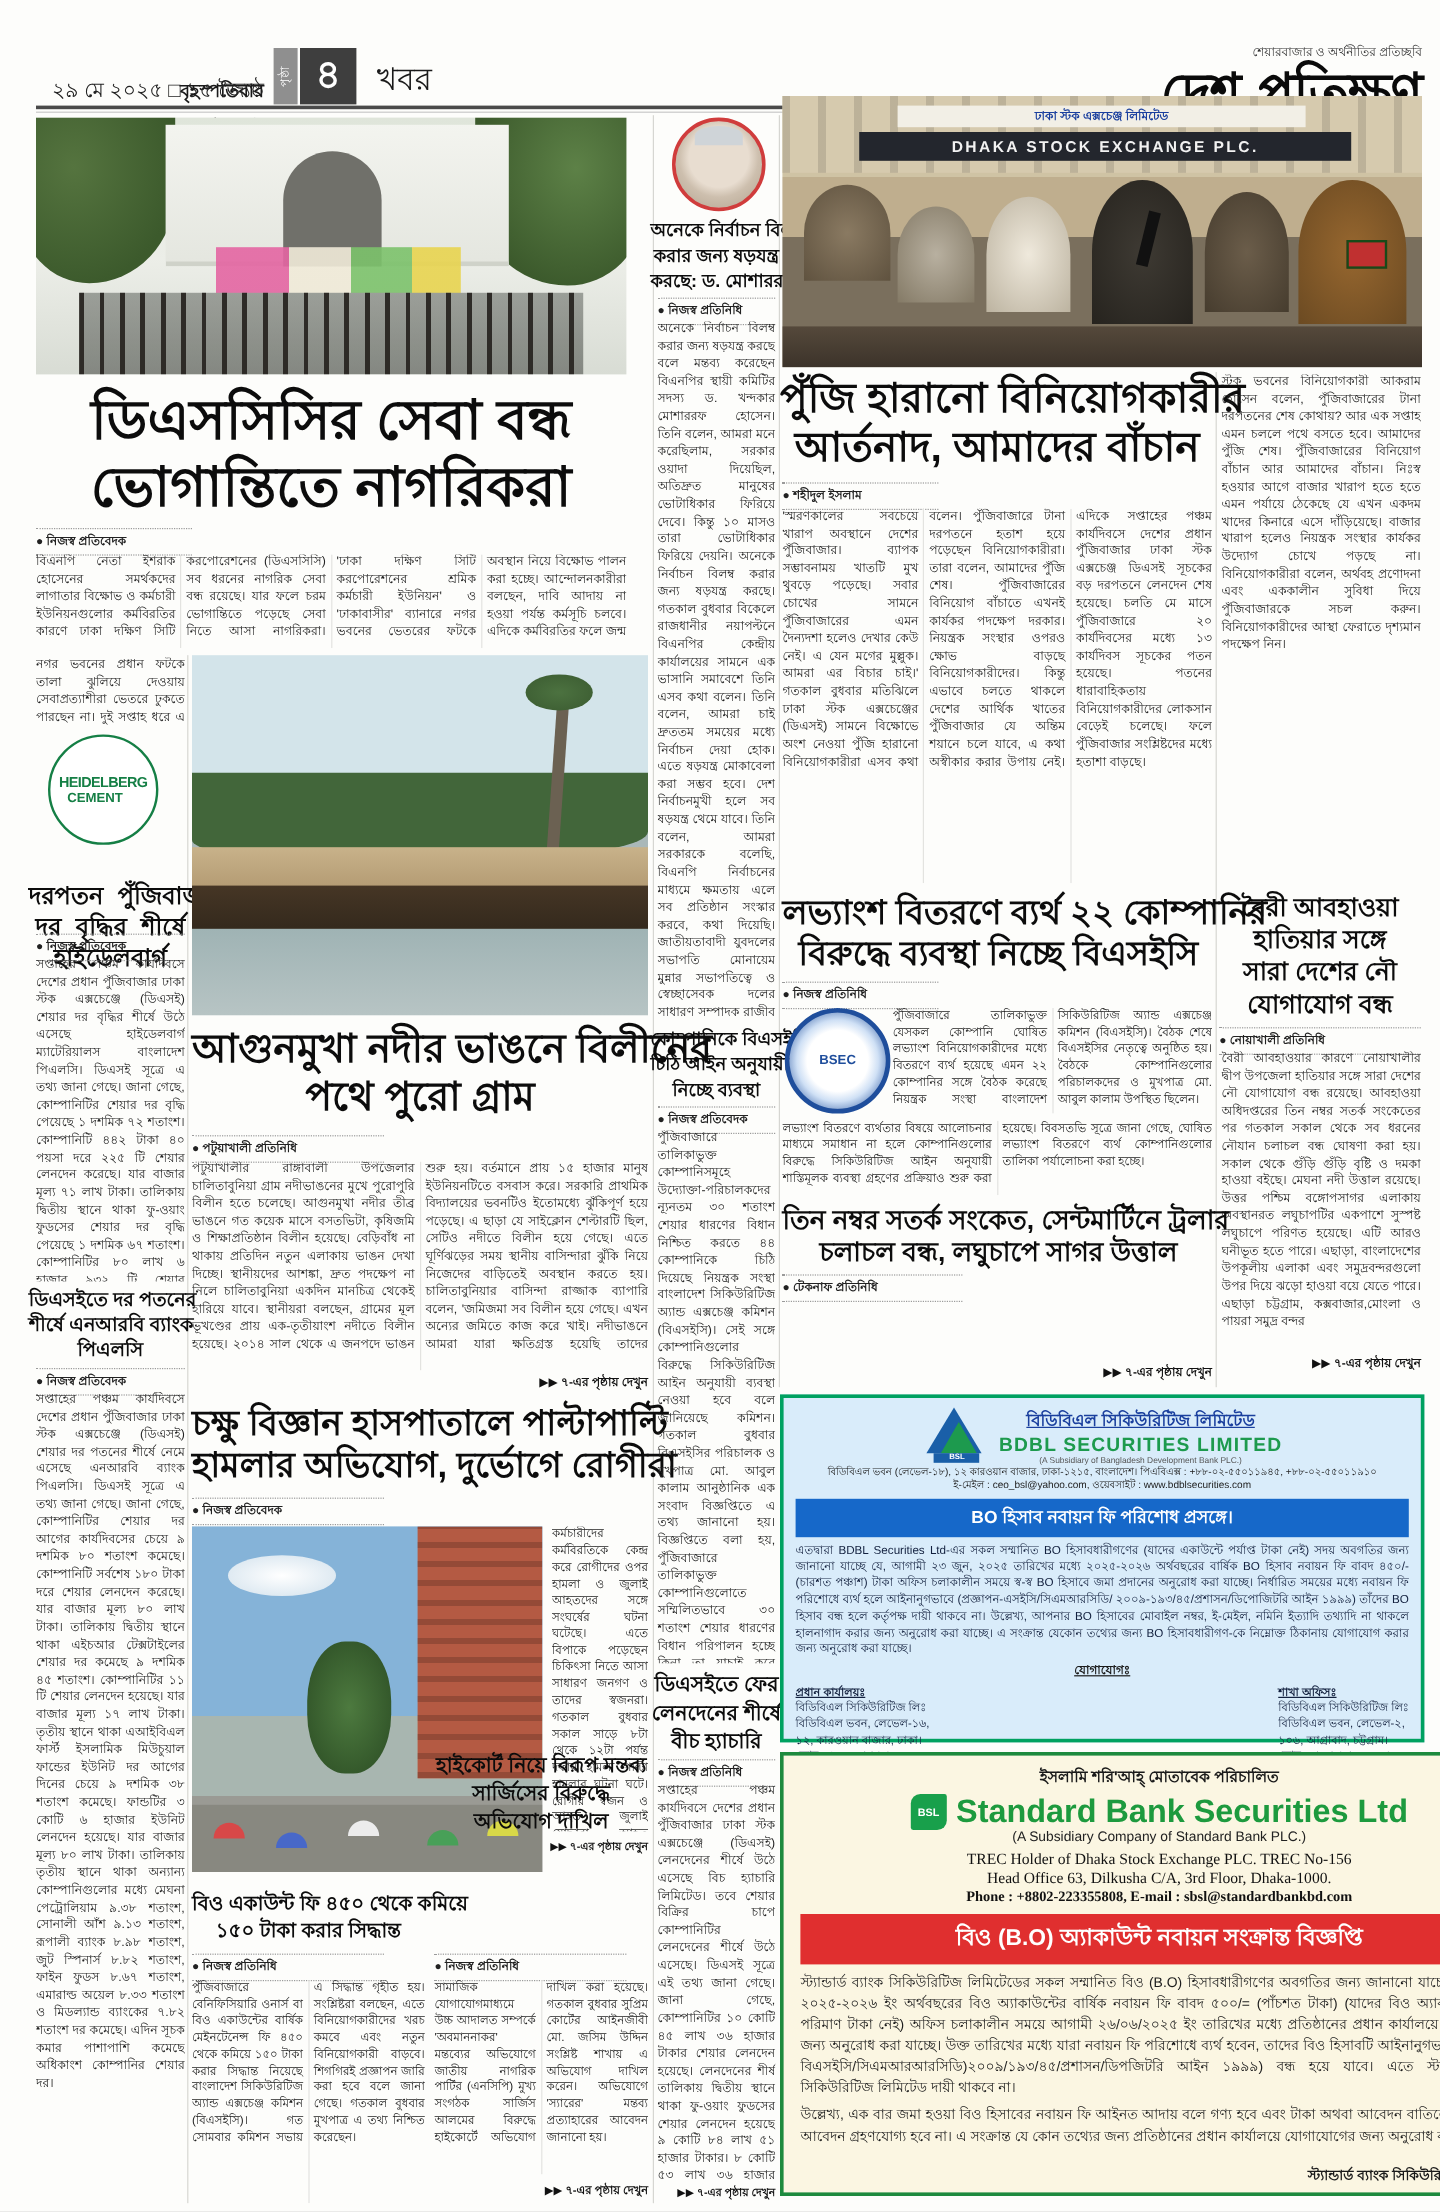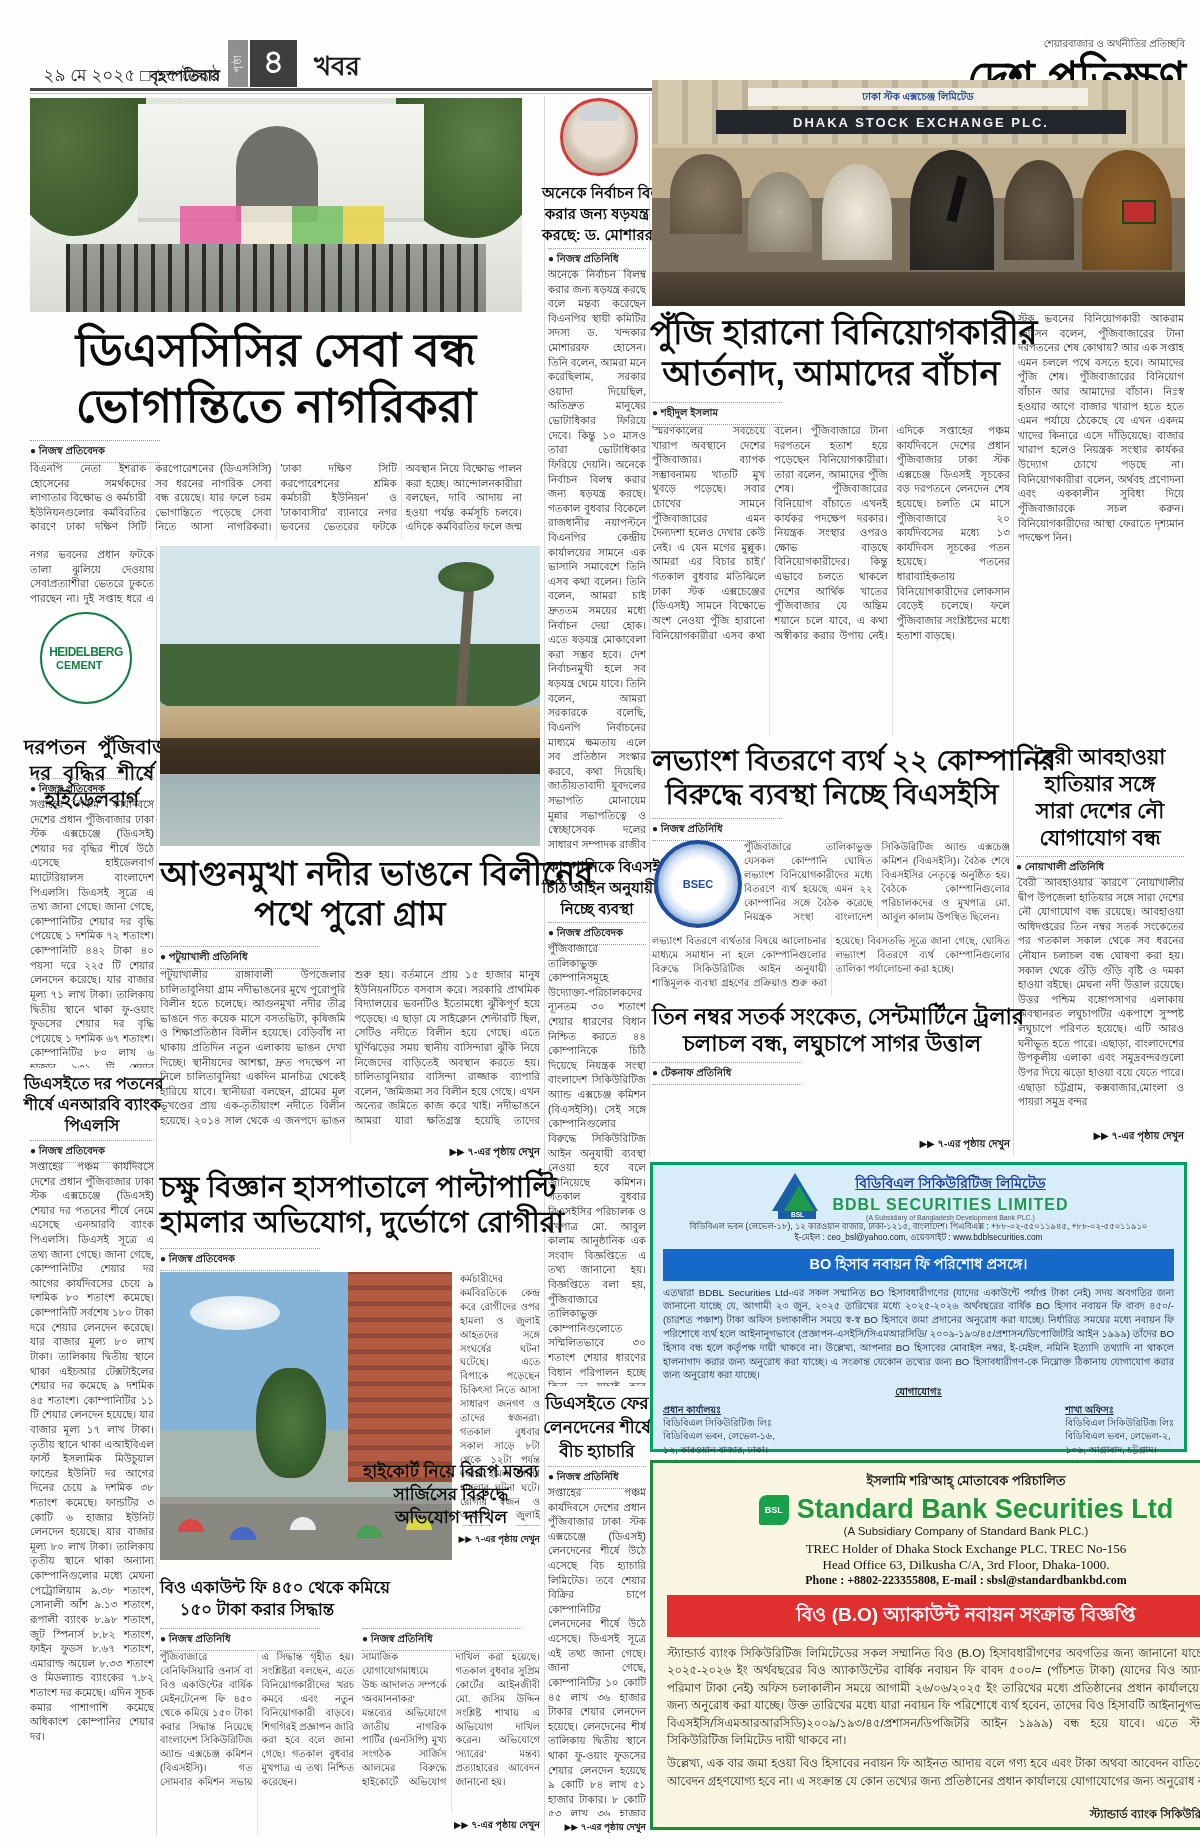--- a/index.html
+++ b/index.html
@@ -17,21 +17,21 @@
   .jump{font-size:10px;font-weight:bold;text-align:right;color:#111;}
   .vline{position:absolute;width:1px;background:#d6d6d2;}
   .photo{position:absolute;overflow:hidden;}
   .circ{border-radius:50%;}
   
   .day{font-size:15px;font-weight:bold;text-align:right;}
   .dateline{font-size:17px;text-align:right;color:#222;}
   .pglabel{background:#8f8f8f;color:#fff;display:flex;align-items:center;justify-content:center;}
   .pglabel span{transform:rotate(-90deg);font-size:10px;letter-spacing:1px;white-space:nowrap;}
   .pgnum{background:#3e3e3e;color:#fff;font-size:33px;font-weight:bold;display:flex;align-items:center;justify-content:center;}
-  .section{font-size:26px;font-weight:bold;}
+  .section{font-size:26px;font-weight:normal;}
   .tagline{font-size:10px;text-align:right;color:#333;}
   .masthead{font-size:45px;font-weight:bold;text-align:right;letter-spacing:-1px;color:#0a0a0a;transform:scaleY(1.04);}
   
   .bdbl{background:#d9ecfa;border:3px solid #00a160;box-sizing:border-box;padding:7px 10px;}
   .bdbl-row{display:flex;justify-content:center;align-items:center;gap:10px;}
   .bdbl-bn{font-size:14px;font-weight:bold;color:#1a3f9e;text-decoration:underline;text-align:center;}
   .bdbl-en{font-size:16px;font-weight:bold;color:#1d9a4e;text-align:center;letter-spacing:1px;}
   .bdbl-sub{font-size:7px;color:#555;text-align:center;}
   .bdbl-addr{font-size:8.4px;text-align:center;color:#222;line-height:1.35;}
   .bdbl-bar{background:#1668c9;color:#fff;font-size:14.5px;font-weight:bold;text-align:center;

